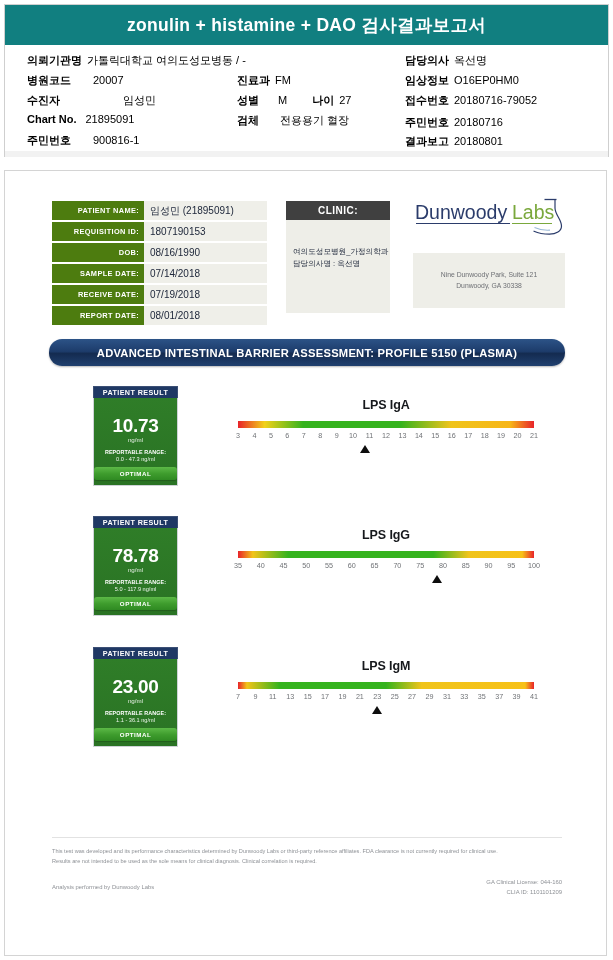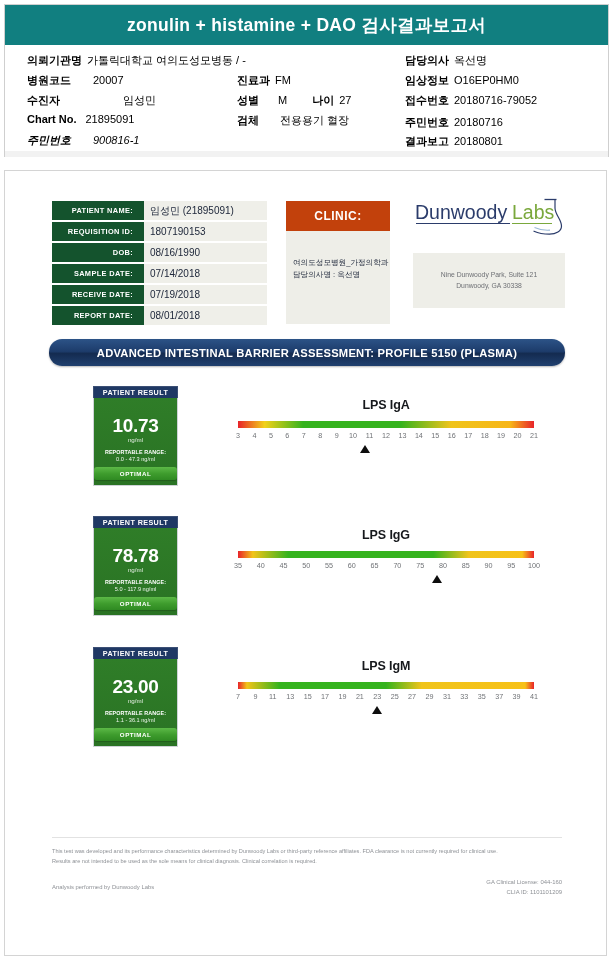--- a/index.html
+++ b/index.html
@@ -16,27 +16,27 @@
   .kv .k{font-weight:bold;}
   .kv .v{font-weight:normal;margin-left:5px;}
   .hdr-gap{height:6px;background:#f2f2f2;margin:0 4px;border-left:1px solid #cfcfcf;border-right:1px solid #cfcfcf;}
 
   
   .sheet{position:absolute;left:4px;top:170px;width:603px;height:786px;background:#fff;border:1px solid #d4d4d4;box-sizing:border-box;}
 
   
   .ptable{position:absolute;left:47px;top:30px;width:215px;}
   .prow{display:flex;height:19px;margin-bottom:2px;}
-  .plabel{width:92px;background:#14532d;color:#fff;font-size:7.4px;font-weight:bold;letter-spacing:.35px;
-          display:flex;align-items:center;justify-content:flex-end;padding-right:11px;box-sizing:border-box;}
+  .plabel{width:92px;background:#4d7c0f;color:#fff;font-size:7.4px;font-weight:bold;letter-spacing:.35px;
+          display:flex;align-items:center;justify-content:flex-end;padding-right:5px;box-sizing:border-box;}
   .pvalue{flex:1;background:#efefe9;color:#20293c;font-size:10px;display:flex;align-items:center;padding-left:6px;box-sizing:border-box;}
 
   
   .clinic{position:absolute;left:281px;top:30px;width:104px;}
-  .clinic-hd{background:#c2410c;color:#fff;font-size:12px;font-weight:bold;letter-spacing:.5px;height:30px;
+  .clinic-hd{background:#404040;color:#fff;font-size:10px;font-weight:bold;letter-spacing:.5px;height:19px;
              display:flex;align-items:center;justify-content:center;}
   .clinic-bd{background:#eeeee8;height:93px;padding:26px 7px 0 7px;box-sizing:border-box;}
   .clinic-bd div{font-size:7.6px;color:#20293c;line-height:1.55;white-space:nowrap;}
 
   
   .logo{position:absolute;left:408px;top:26px;width:152px;}
   .logo-mark{height:42px;position:relative;}
   .logo-addr{margin-top:14px;background:#eeeee8;height:55px;display:flex;flex-direction:column;
              align-items:center;justify-content:center;}
   .logo-addr div{font-size:6.8px;color:#6d6f74;line-height:1.6;white-space:nowrap;}
@@ -95,21 +95,21 @@
       <div class="hdr-grid">
 
         <div class="kv" style="left:22px;top:8px;">
           <span class="k">의뢰기관명</span><span class="v">가톨릭대학교 여의도성모병동      / -</span></div>
         <div class="kv" style="left:22px;top:28px;">
           <span class="k">병원코드</span><span class="v" style="margin-left:22px;">20007</span></div>
         <div class="kv" style="left:22px;top:48px;">
           <span class="k">수진자</span><span class="v" style="margin-left:63px;">임성민</span></div>
         <div class="kv" style="left:22px;top:68px;">
           <span class="k">Chart No.</span><span class="v" style="margin-left:9px;">21895091</span></div>
-        <div class="kv" style="left:22px;top:88px;font-style:italic;">
+        <div class="kv" style="left:22px;top:88px;">
           <span class="k">주민번호</span><span class="v" style="margin-left:22px;">900816-1</span></div>
 
         <div class="kv" style="left:232px;top:28px;">
           <span class="k">진료과</span><span class="v">FM</span></div>
         <div class="kv" style="left:232px;top:48px;">
           <span class="k">성별</span><span class="v" style="margin-left:19px;">M</span>
           <span class="k" style="margin-left:22px;">나이</span><span class="v">27</span></div>
         <div class="kv" style="left:232px;top:68px;">
           <span class="k">검체</span><span class="v" style="margin-left:21px;">전용용기 혈장</span></div>
 

